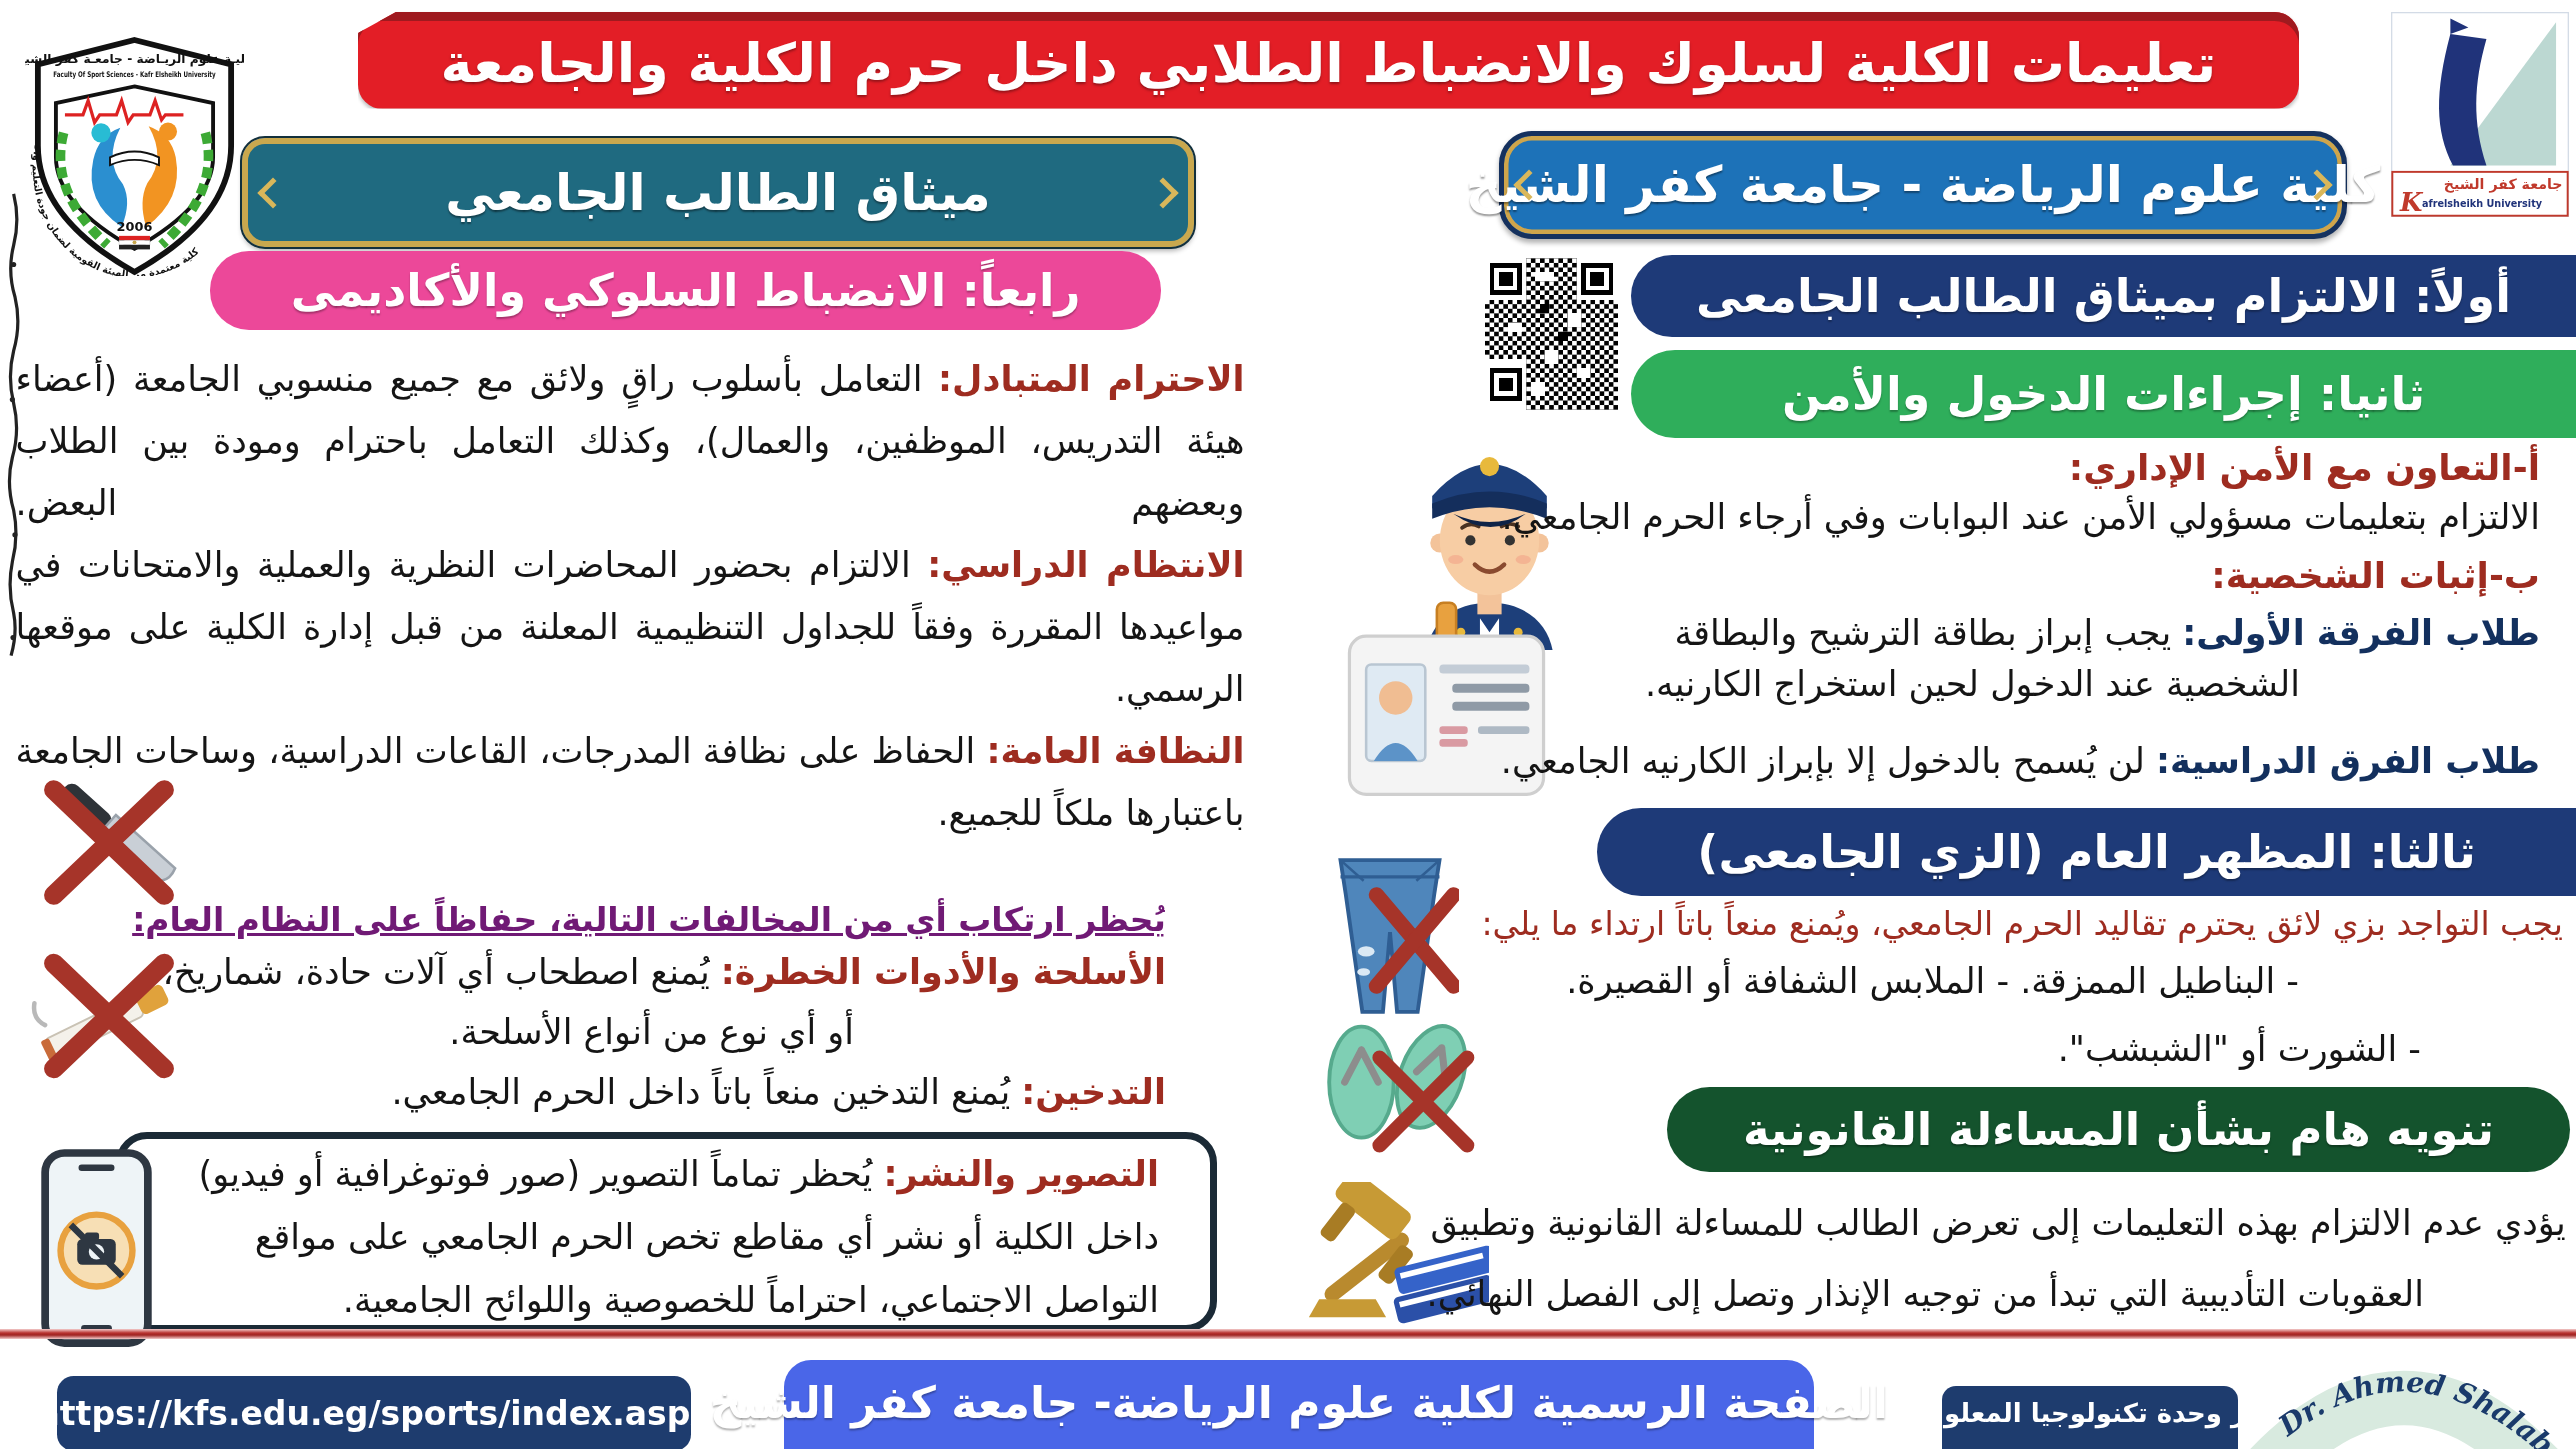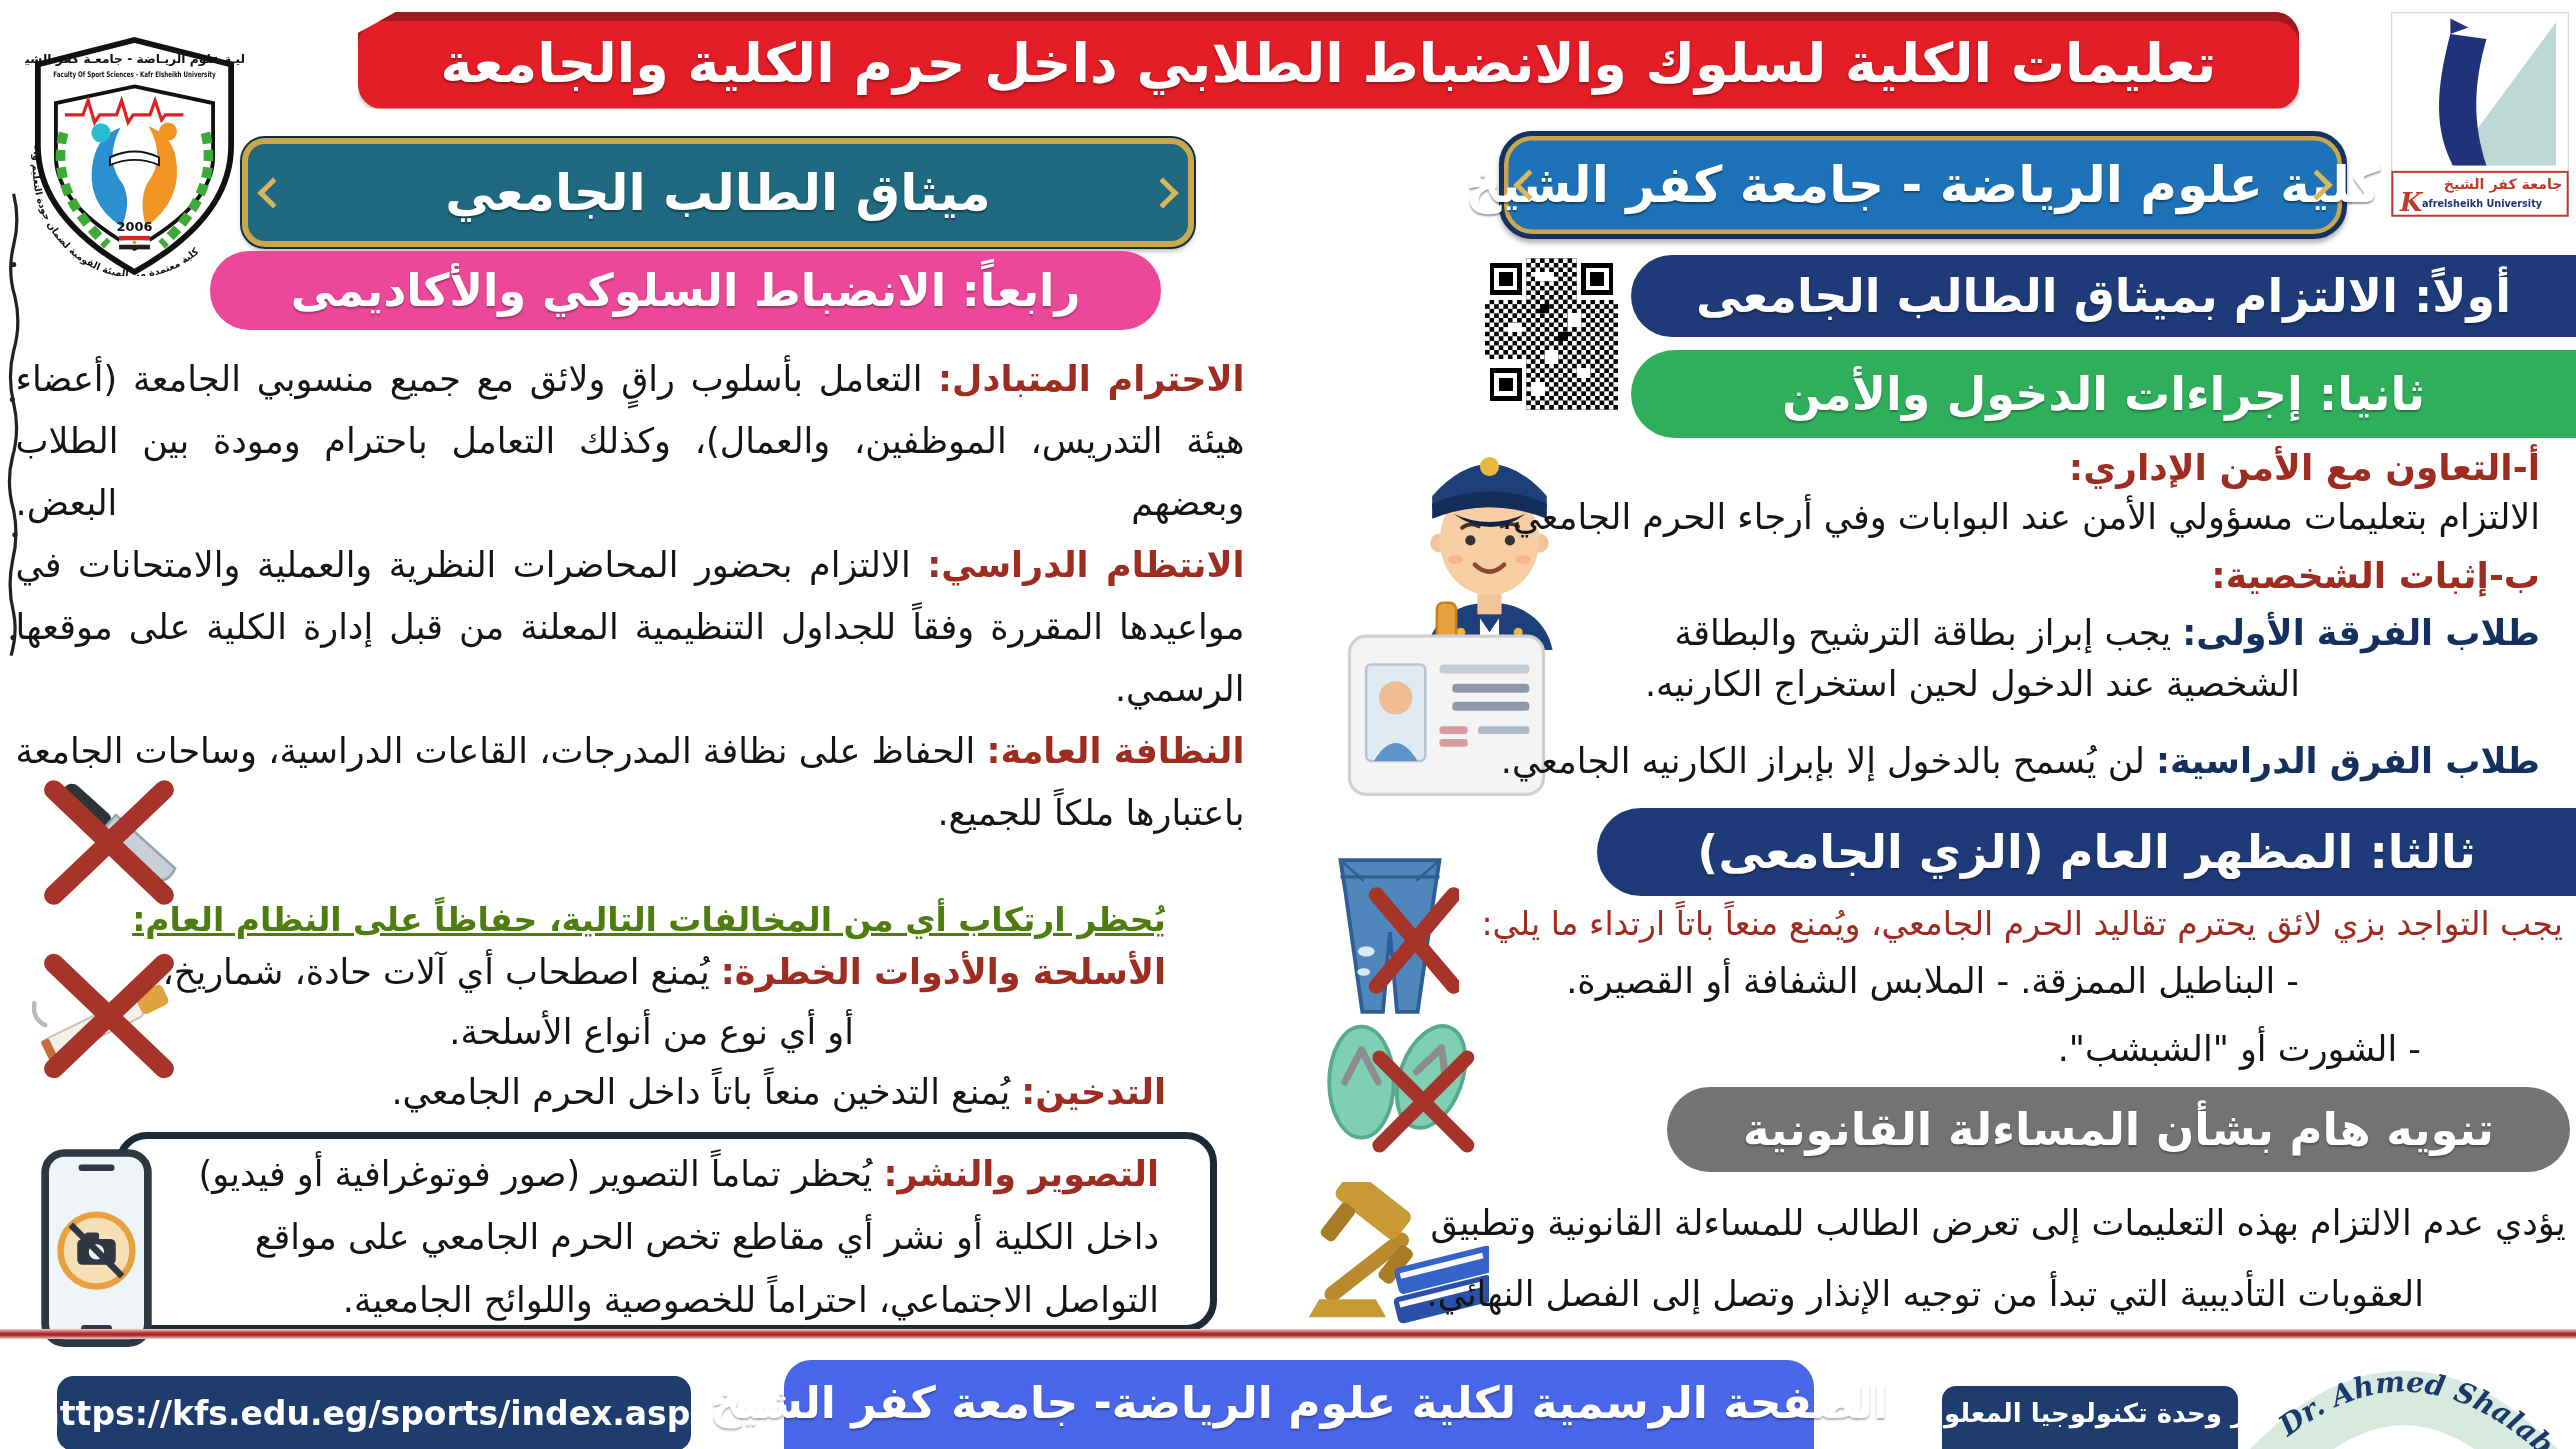--- a/index.html
+++ b/index.html
@@ -30,21 +30,21 @@
     border-top:5.8px solid #d9b75a; border-right:5.8px solid #d9b75a; }
   .chev.cr { right:14px; transform:translateY(-50%) rotate(45deg); }
   .chev.cl { left:14px; transform:translateY(-50%) rotate(-135deg); }
 
   
   .pill { display:flex; align-items:center; justify-content:center; color:#fff; font-weight:bold;
     direction:rtl; white-space:nowrap; text-shadow:0 1.9px 1.9px rgba(0,0,0,.3); }
   .pill-a1 { left:1631px; top:255px; width:945px; height:82px; background:#1e3a78; border-radius:41px 0 0 41px; font-size:46px; }
   .pill-a2 { left:1631px; top:350px; width:945px; height:88px; background:#2fae5b; border-radius:44px 0 0 44px; font-size:46px; }
   .pill-a3 { left:1597px; top:808px; width:979px; height:88px; background:#1e3a78; border-radius:44px 0 0 44px; font-size:46px; }
-  .pill-a4 { left:1667px; top:1087px; width:903px; height:85px; background:#737373; border-radius:43px; font-size:45px; }
+  .pill-a4 { left:1667px; top:1087px; width:903px; height:85px; background:#14532d; border-radius:43px; font-size:45px; }
   .pill-r4 { left:210px; top:251px; width:951px; height:79px; background:#ec4899; border-radius:39px; font-size:45px; }
   .pill-r5 { left:211px; top:768px; width:956px; height:120px; background:#e8151c; border-radius:60px; font-size:52px;
     box-shadow: inset 0 -6.4px 0 rgba(0,0,0,.18), 0 3.2px 3.9px rgba(0,0,0,.3); }
 
   
   .rline { position:absolute; direction:rtl; white-space:nowrap; font-size:35px; color:#151515; }
   .lead-red { color:#9e2c20; font-weight:bold; }
   .lead-navy { color:#13305e; font-weight:bold; }
   .redline { color:#9e2c20; font-weight:bold; }
   .underl { text-decoration:underline; }
@@ -319,21 +319,21 @@
         <rect x="20" y="88" width="92" height="30" rx="14" fill="#2e3338"></rect>
         <path d="M108 82 L232 82 Q244 116 198 126 L108 122 Z" fill="#c9cfd6" stroke="#9aa2ab" stroke-width="4"></path>
       </g>
       <g stroke="#a63429" stroke-width="30" stroke-linecap="round">
         <line x1="40" y1="40" x2="212" y2="204"></line>
           <line x1="212" y1="40" x2="40" y2="204"></line>
       </g>
     </svg>
   </div>
 
-  <div class="rline underl" style="right:1410px; top:900px; font-size:33px; color:#4d7c0f; font-weight:bold;" dir="rtl">يُحظر ارتكاب أي من المخالفات التالية، حفاظاً على النظام العام:</div>
+  <div class="rline underl" style="right:1410px; top:900px; font-size:33px; color:#701a75; font-weight:bold;" dir="rtl">يُحظر ارتكاب أي من المخالفات التالية، حفاظاً على النظام العام:</div>
 
   <div class="rline" style="right:1410px; top:952px;" dir="rtl">
     <span class="lead-red">الأسلحة والأدوات الخطرة:</span><span> يُمنع اصطحاب أي آلات حادة، شماريخ،</span>
   </div>
   <div class="rline" style="right:1722px; top:1012px;" dir="rtl">أو أي نوع من أنواع الأسلحة.</div>
   <div class="rline" style="right:1410px; top:1072px;" dir="rtl">
     <span class="lead-red">التدخين:</span><span> يُمنع التدخين منعاً باتاً داخل الحرم الجامعي.</span>
   </div>
 
   <div class="abs" style="left:28px; top:940px; width:162px; height:152px;">

